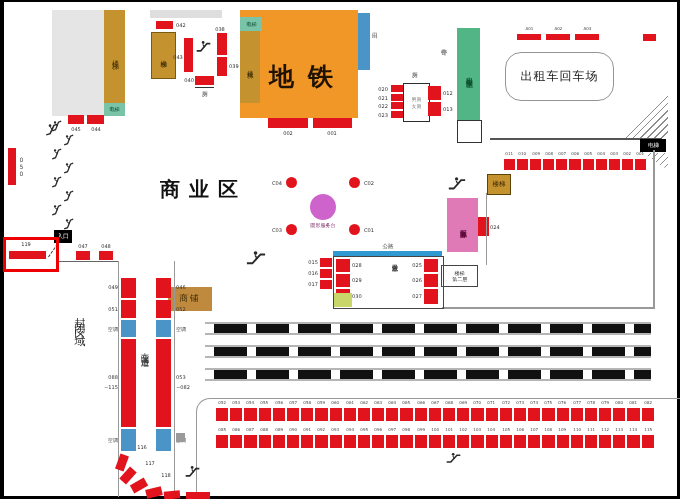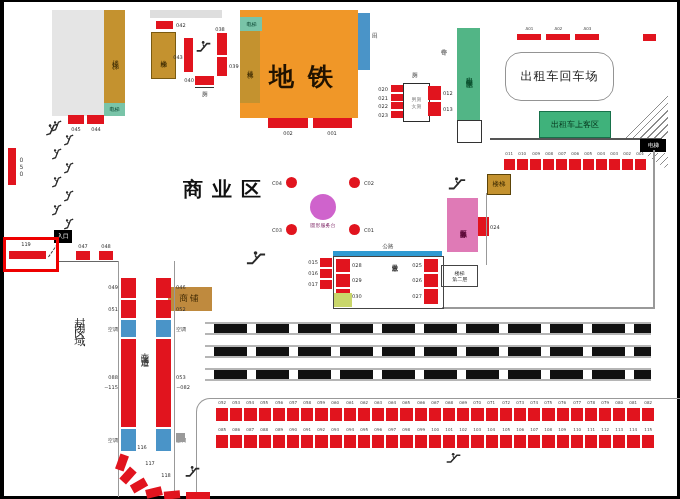--- a/index.html
+++ b/index.html
@@ -135,23 +135,20 @@
       </div>
       <div class="stall">
         <span class="stall-num">A03</span>
         <span class="stall-blk"></span>
       </div>
     </div>
   <div class="abs cc" style="left:505px;top:52px;width:107px;height:47px;border:1.2px solid #949494;border-radius:16px">
     <span style="font-size:12px;color:#222;letter-spacing:1px">出租车回车场</span>
     </div>
   <div class="abs red" style="left:643px;top:34px;width:13px;height:7px"></div>
-  <div class="abs cc" style="left:539px;top:111px;width:70px;height:25px;background:#3fb27b;border:1px solid #17714a">
-    <span style="font-size:8px;color:#04331b">出租车上客区</span>
-    </div>
   <div class="abs" style="left:490px;top:138px;width:172px;height:1.5px;background:#555"></div>
   <div class="hatch" style="left:622px;top:92px;width:46px;height:46px;clip-path:polygon(100% 0,100% 100%,0 100%)"></div>
   <div class="hatch" style="left:643px;top:153px;width:25px;height:17px;clip-path:polygon(0 0,100% 0,100% 100%)"></div>
   <div class="abs cc" style="left:640px;top:139px;width:26px;height:13px;background:#000">
     <span style="font-size:6.5px;color:#fff;transform:scale(.85)">电梯</span>
     </div>
 
   <div class="stalls e-row" style="left:504px;top:151px;width:142px">
       <div class="stall">
         <span class="stall-num">011</span>
@@ -623,21 +620,21 @@
   <div class="abs" style="left:45px;top:250px;width:16px;border-top:1.5px dashed #444;transform:rotate(-55deg)"></div>
   <div class="abs red" style="left:76px;top:251px;width:14px;height:9px"></div>
   <div class="abs red" style="left:99px;top:251px;width:14px;height:9px"></div>
   <div class="lbl" style="left:73px;top:243px;width:20px">047</div>
   <div class="lbl" style="left:96px;top:243px;width:20px">048</div>
   <div class="abs" style="left:56px;top:261px;width:62px;height:1.2px;background:#666"></div>
   <div class="abs" style="left:3px;top:237px;width:50px;height:29px;border:3px solid #ee0000"></div>
   <div class="lbl" style="left:12px;top:241px;width:28px">119</div>
   <div class="abs red" style="left:9px;top:251px;width:37px;height:8px"></div>
 
-  <div class="abs" style="left:160px;top:176px;width:110px;text-align:right;font-size:20px;font-weight:bold;letter-spacing:9px;color:#111">商业区</div>
+  <div class="abs" style="left:160px;top:176px;width:110px;text-align:left;font-size:20px;font-weight:bold;letter-spacing:9px;color:#111">商业区</div>
   <div class="dot" style="left:286px;top:177px"></div>
   <div class="lbl o-r" style="left:262px;top:180px;width:20px">C04</div>
   <div class="dot" style="left:349px;top:177px"></div>
   <div class="lbl o-l" style="left:364px;top:180px;width:20px">C02</div>
   <div class="dot" style="left:286px;top:224px"></div>
   <div class="lbl o-r" style="left:262px;top:227px;width:20px">C03</div>
   <div class="dot" style="left:349px;top:224px"></div>
   <div class="lbl o-l" style="left:364px;top:227px;width:20px">C01</div>
   <div class="abs" style="left:310px;top:194px;width:26px;height:26px;border-radius:50%;background:#cf63cc"></div>
   <div class="lbl" style="left:301px;top:222px;width:44px;color:#7a1f60">圆形服务台</div>

